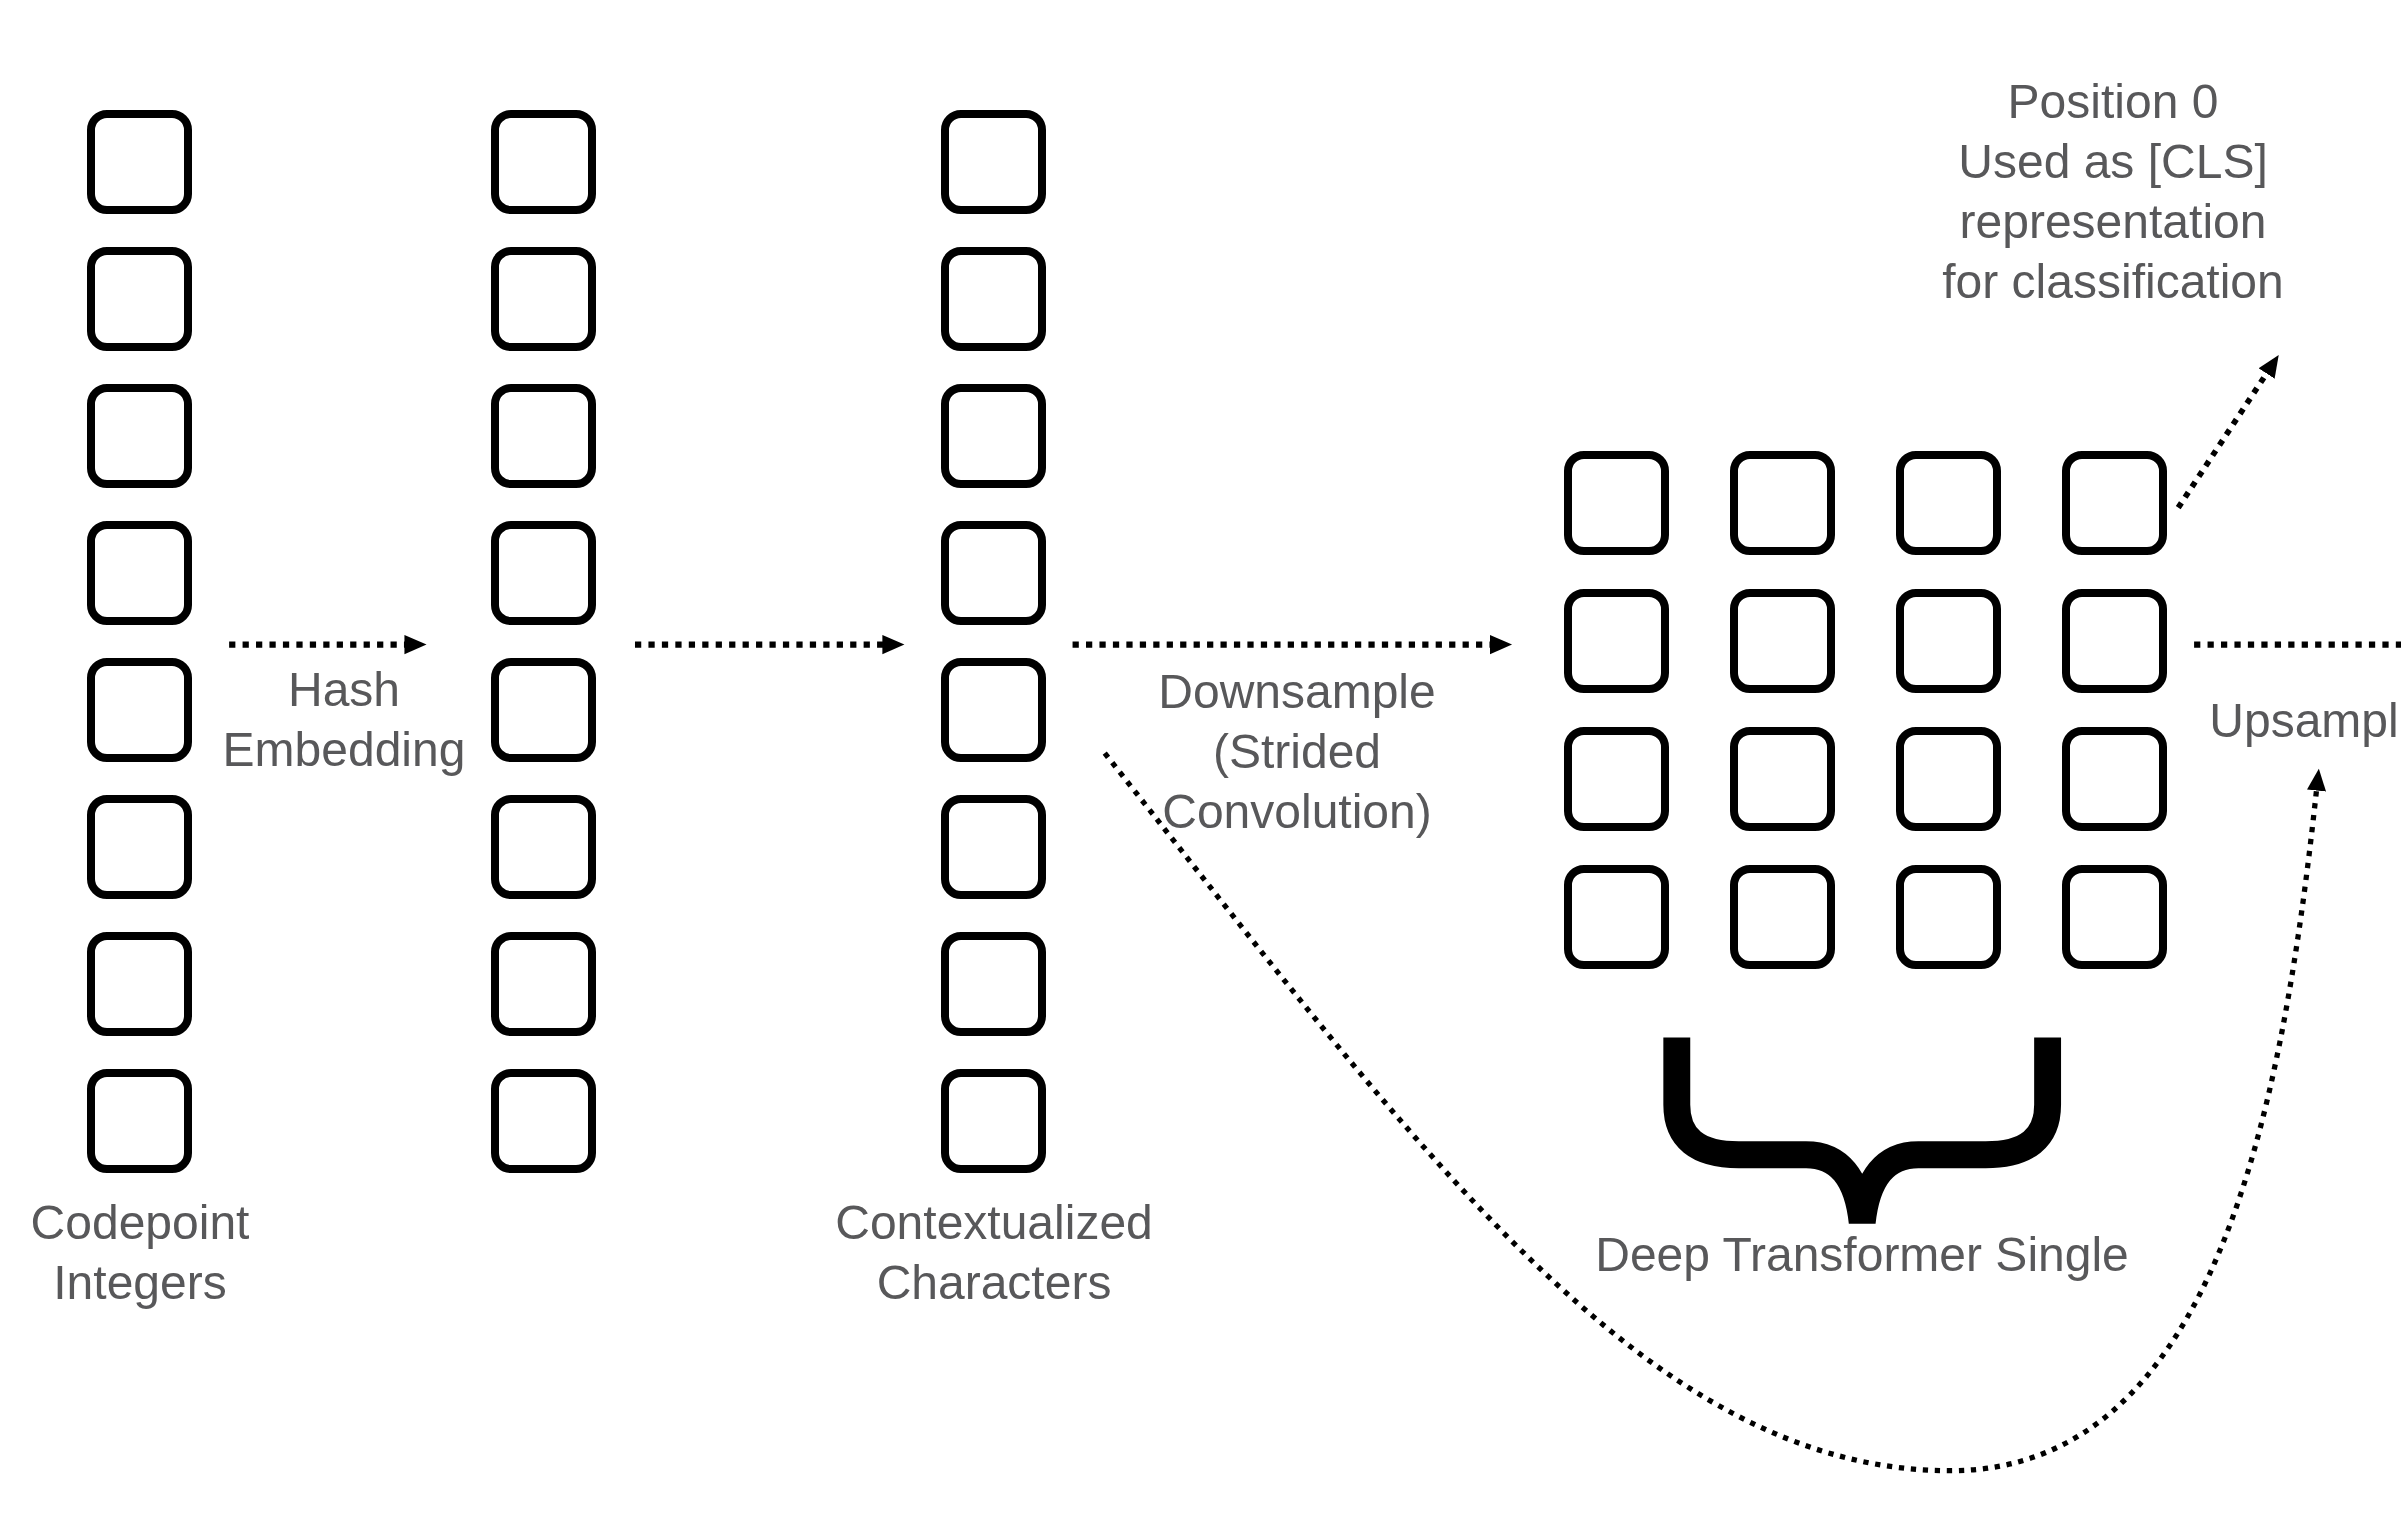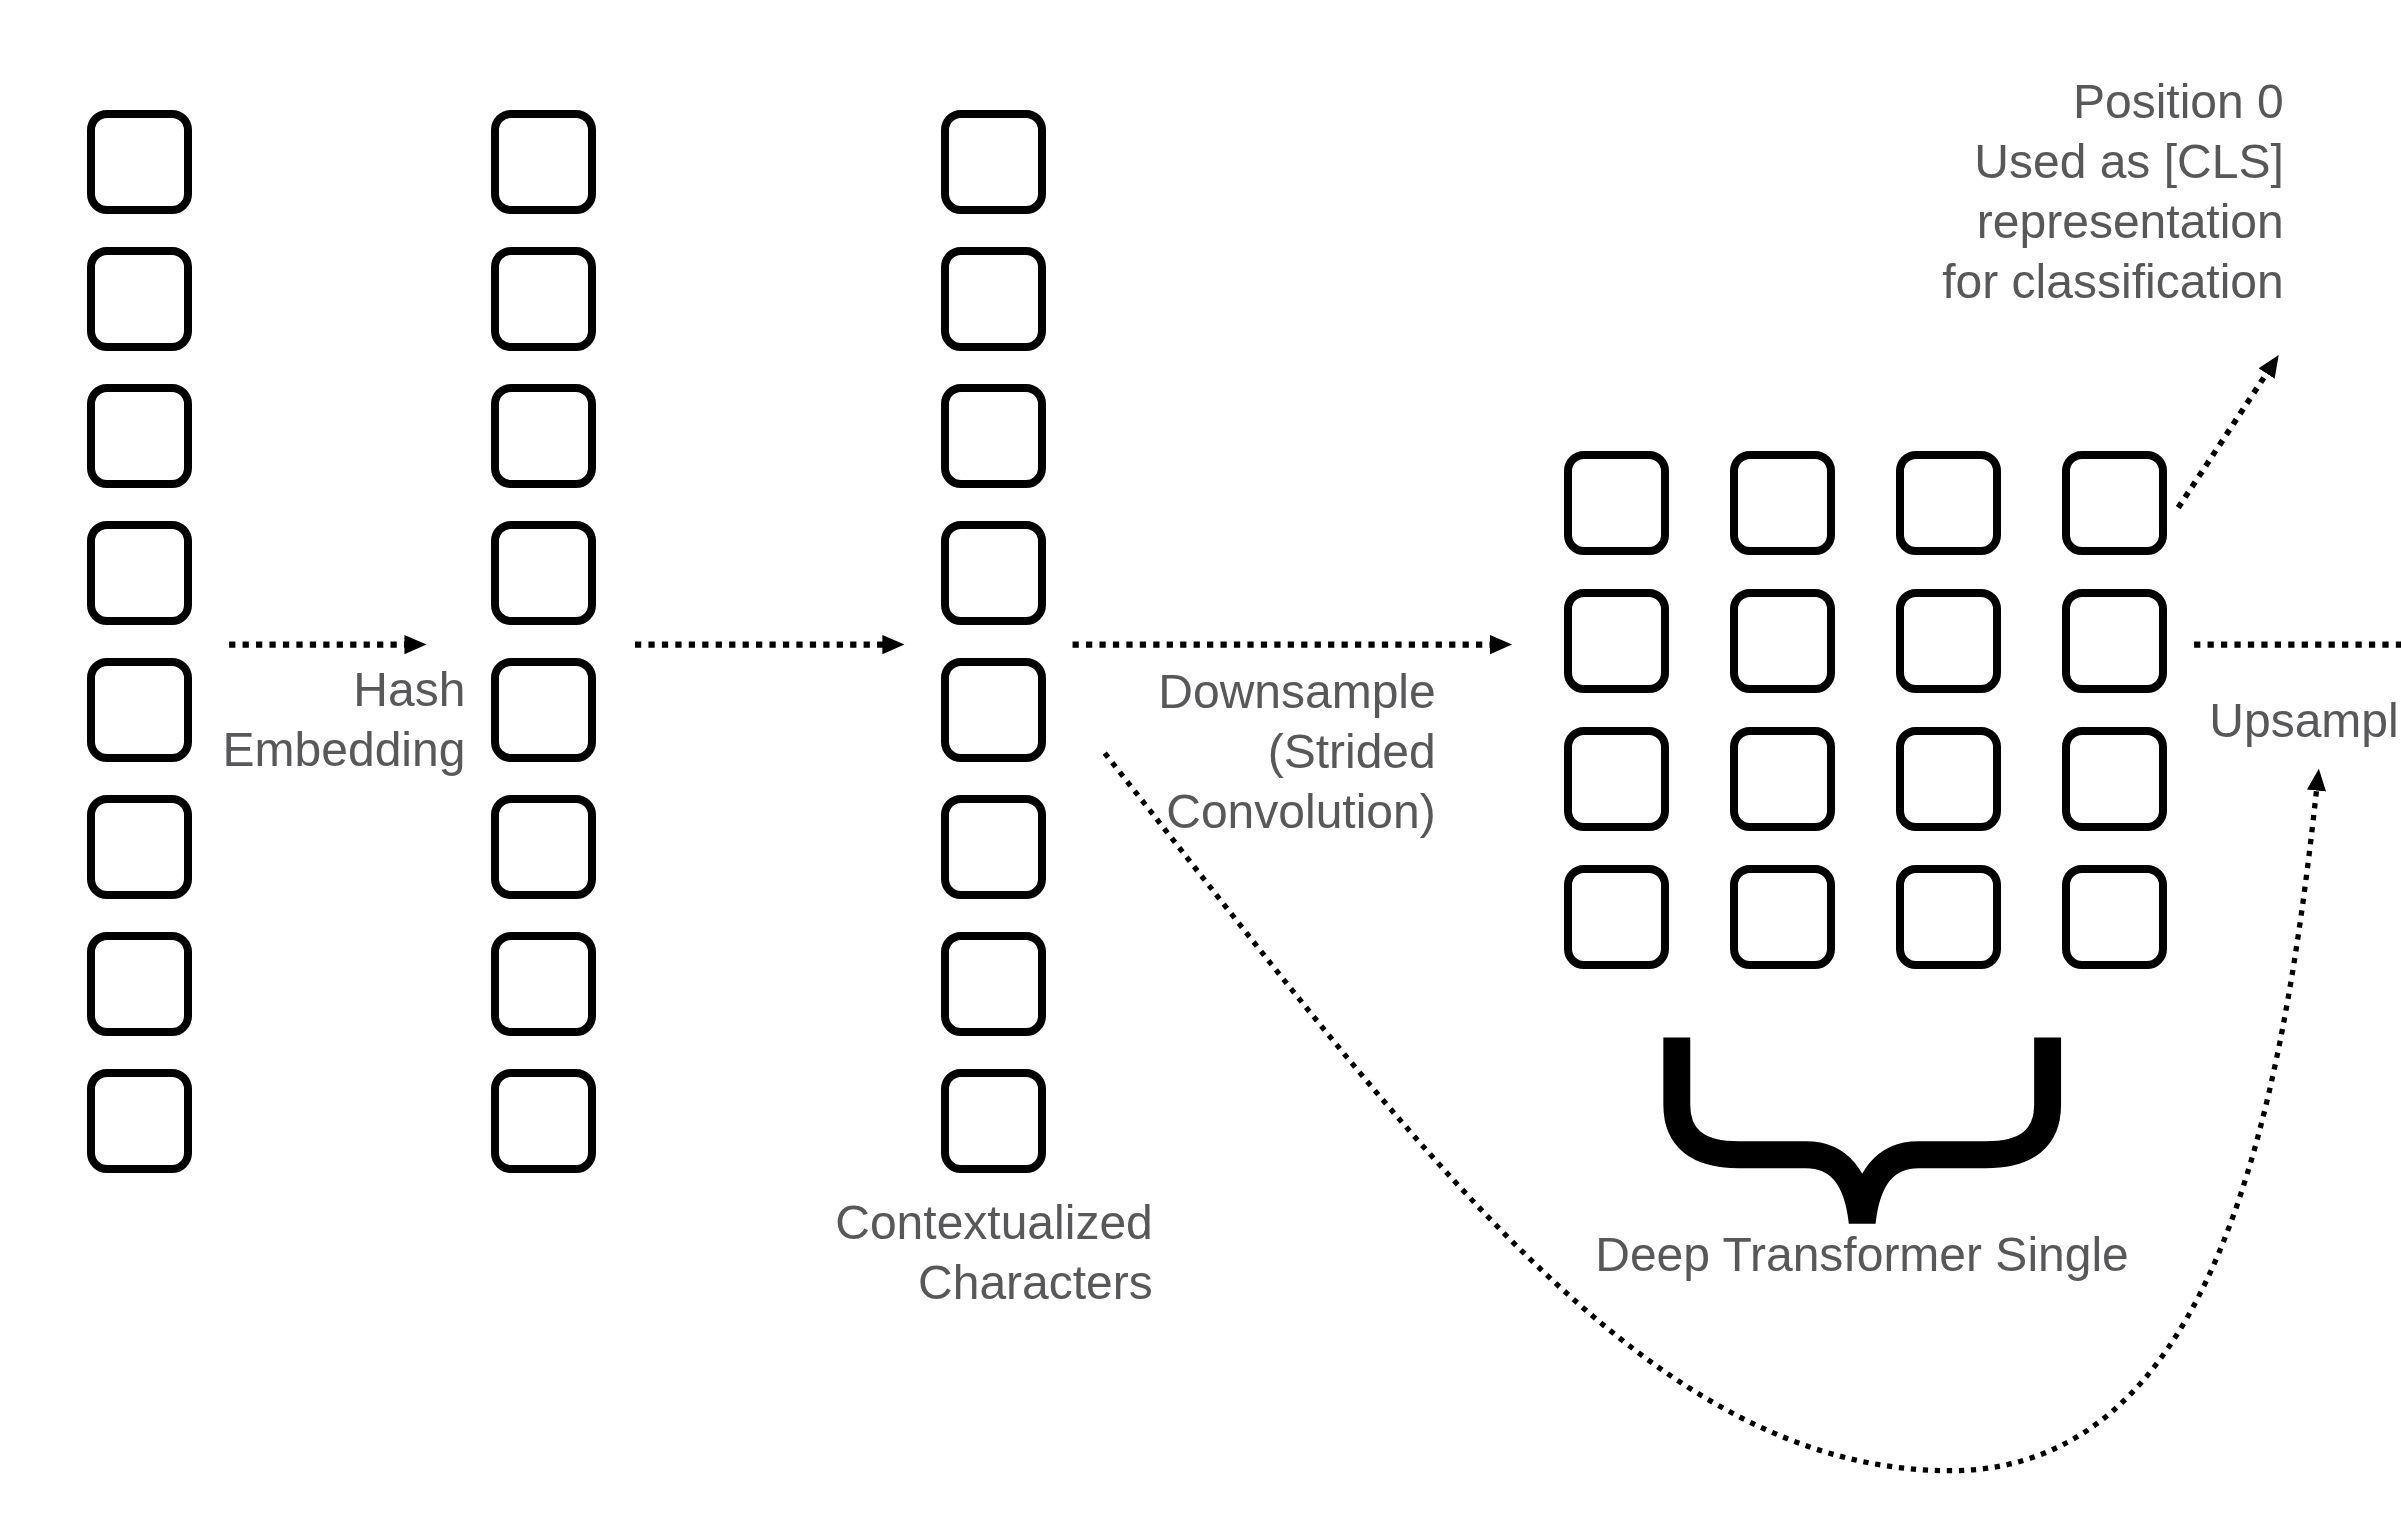--- a/index.html
+++ b/index.html
@@ -26,21 +26,21 @@
     position:absolute;left:1564px;top:451px;
     display:grid;
     grid-template-columns:repeat(4,105px);
     column-gap:61px;row-gap:34px;
   }
   .lbl{
     position:absolute;
     color:#58585a;
     font-size:48px;
     line-height:60px;
-    text-align:right;
+    text-align:center;
     white-space:pre-line;
     transform:translateX(-50%);
   }
   svg.layer{position:absolute;left:0;top:0;}
 </style>
 </head>
 <body>
 
 <div id="canvas">
 
@@ -120,17 +120,19 @@
 (Strided
 Convolution)</div>
   <div class="lbl" style="left:2336px;top:691px">Upsampling</div>
 
   <div class="lbl" style="left:2113px;top:72px">Position 0
 Used as [CLS]
 representation
 for classification</div>
   <div class="lbl" style="left:1862px;top:1225px">Deep Transformer Single</div>
 
+  <div class="lbl" style="left:140px;top:1193px">Codepoint
+Integers</div>
   <div class="lbl" style="left:994px;top:1193px">Contextualized
 Characters</div>
 
 </div>
 
 
 </body></html>

